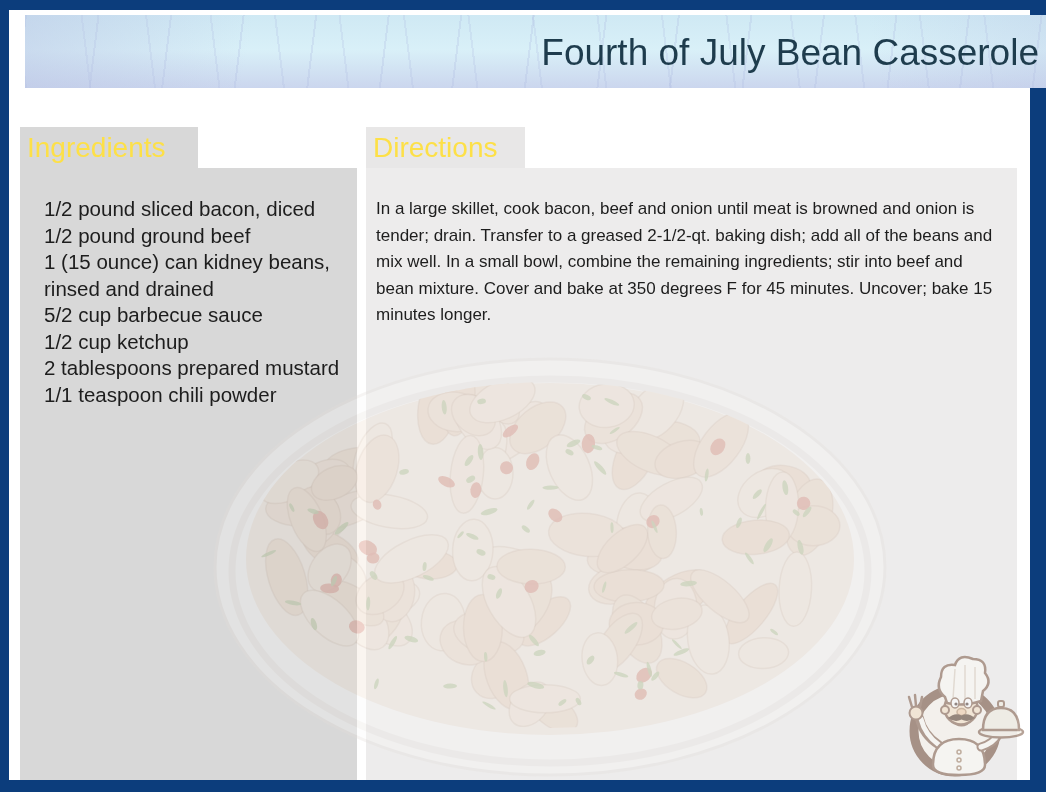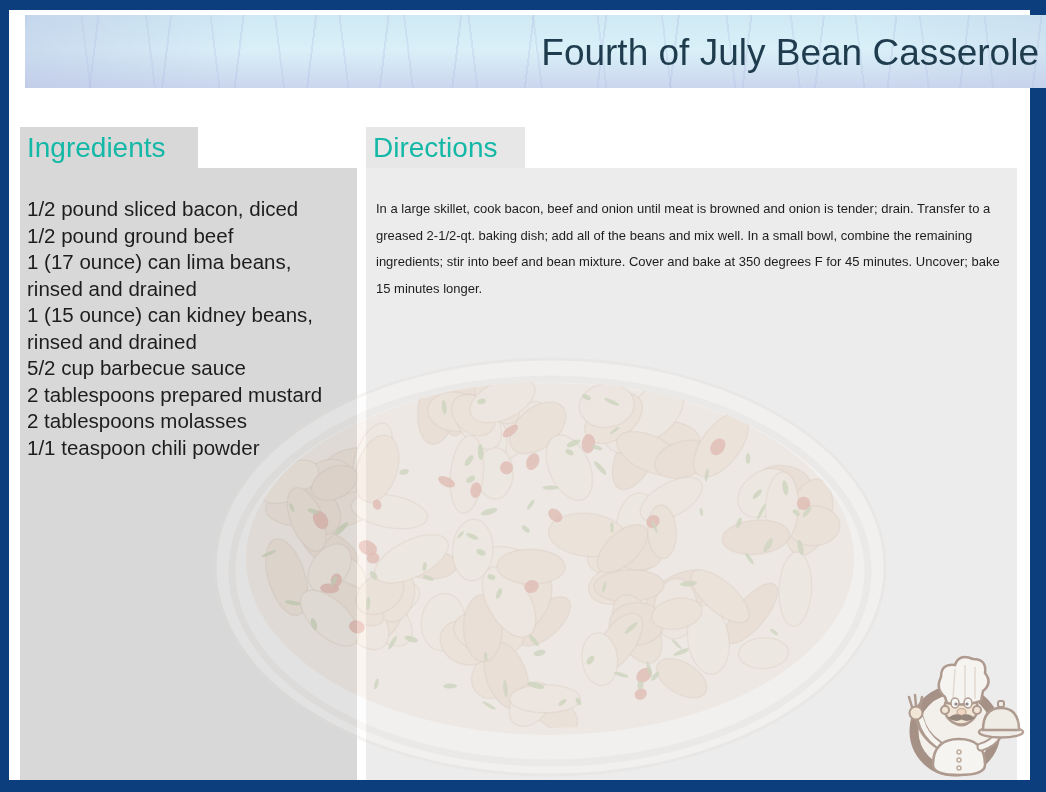--- a/index.html
+++ b/index.html
@@ -37,31 +37,31 @@
     letter-spacing:0px;
   }
   .panel{z-index:1;}
   #ingredients-header-bg{left:20px;top:127px;width:178px;height:41px;background:var(--ingredients-panel-gray);}
   #ingredients-body-bg{left:20px;top:168px;width:337px;height:612px;background:var(--ingredients-panel-gray);}
   #directions-header-bg{left:366px;top:127px;width:159px;height:41px;background:var(--directions-header-gray);}
   #directions-body-bg{left:366px;top:168px;width:651px;height:612px;background:var(--directions-panel-gray);}
   #bean-bowl-image{left:213px;top:357px;width:674px;height:421px;z-index:2;opacity:0.30;}
   #chef-logo{left:899px;top:653px;width:128px;height:127px;z-index:2;opacity:0.55;}
   .heading{
-    z-index:3;font-size:28px;color:#14b8a6;line-height:41px;padding-left:7px;
+    z-index:3;font-size:28px;color:#fde047;line-height:41px;padding-left:7px;
   }
   #ingredients-heading{left:20px;top:127px;width:171px;height:41px;}
   #directions-heading{left:366px;top:127px;width:152px;height:41px;}
   #ingredients-list{
-    left:20px;top:196px;width:316px;z-index:3;
+    left:37px;top:196px;width:316px;z-index:3;
     padding-left:7px;font-size:20.5px;line-height:26.5px;color:var(--body-text);
   }
   #directions-text{
     left:366px;top:196px;width:629px;z-index:3;
-    padding-left:10px;font-size:13px;line-height:26.6px;color:var(--body-text);
+    padding-left:10px;font-size:17px;line-height:26.6px;color:var(--body-text);
   }
   .ingredient-item{margin:0;}
 </style>
 </head>
 <body>
 
 <div class="abs" id="page-frame"></div>
 
 <div class="abs" id="title-banner">
   <div id="page-title">Fourth of July Bean Casserole</div>
@@ -314,21 +314,20 @@
     <rect x="99" y="48" width="6" height="6" rx="2" fill="#efece1" stroke="#7c5844" stroke-width="2"></rect>
   </svg>
 </div>
 
 <div class="abs heading" id="ingredients-heading">Ingredients</div>
 <div class="abs heading" id="directions-heading">Directions</div>
 
 <div class="abs" id="ingredients-list">
   <div class="ingredient-item">1/2 pound sliced bacon, diced</div>
   <div class="ingredient-item">1/2 pound ground beef</div>
-  <div class="ingredient-item">1 (17 ounce) can lima beans, rinsed and drained</div>
   <div class="ingredient-item">1 (15 ounce) can kidney beans, rinsed and drained</div>
   <div class="ingredient-item">5/2 cup barbecue sauce</div>
+  <div class="ingredient-item">1/2 cup ketchup</div>
   <div class="ingredient-item">2 tablespoons prepared mustard</div>
-  <div class="ingredient-item">2 tablespoons molasses</div>
   <div class="ingredient-item">1/1 teaspoon chili powder</div>
 </div>
 
 <div class="abs" id="directions-text">In a large skillet, cook bacon, beef and onion until meat is browned and onion is tender; drain. Transfer to a greased 2-1/2-qt. baking dish; add all of the beans and mix well. In a small bowl, combine the remaining ingredients; stir into beef and bean mixture. Cover and bake at 350 degrees F for 45 minutes. Uncover; bake 15 minutes longer.</div>
 
 </body></html>

